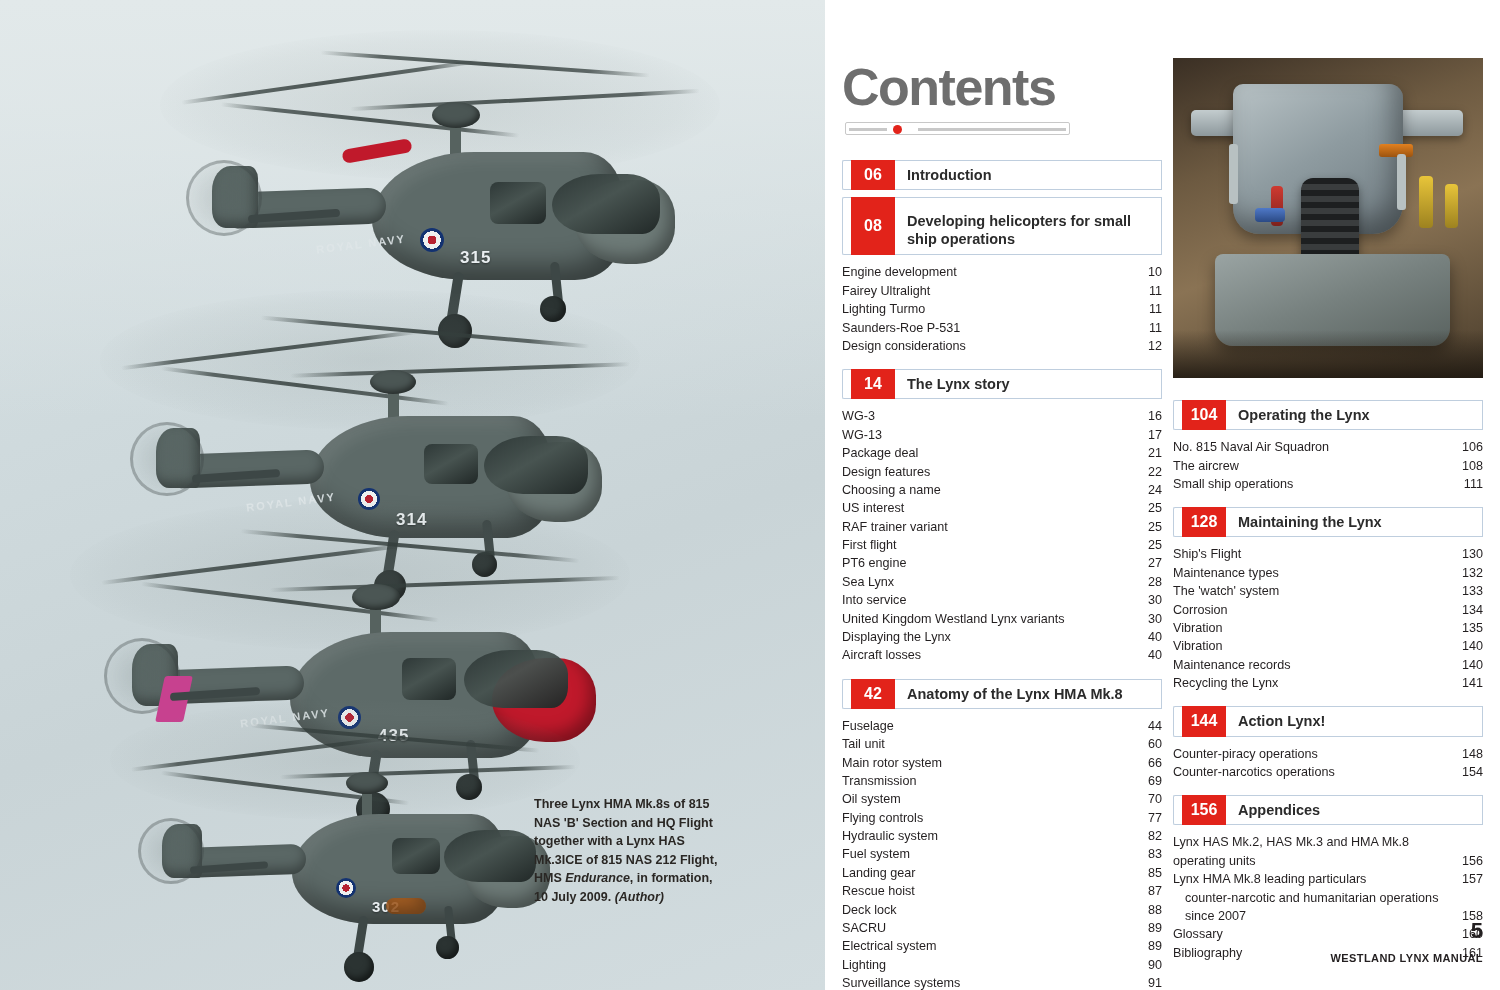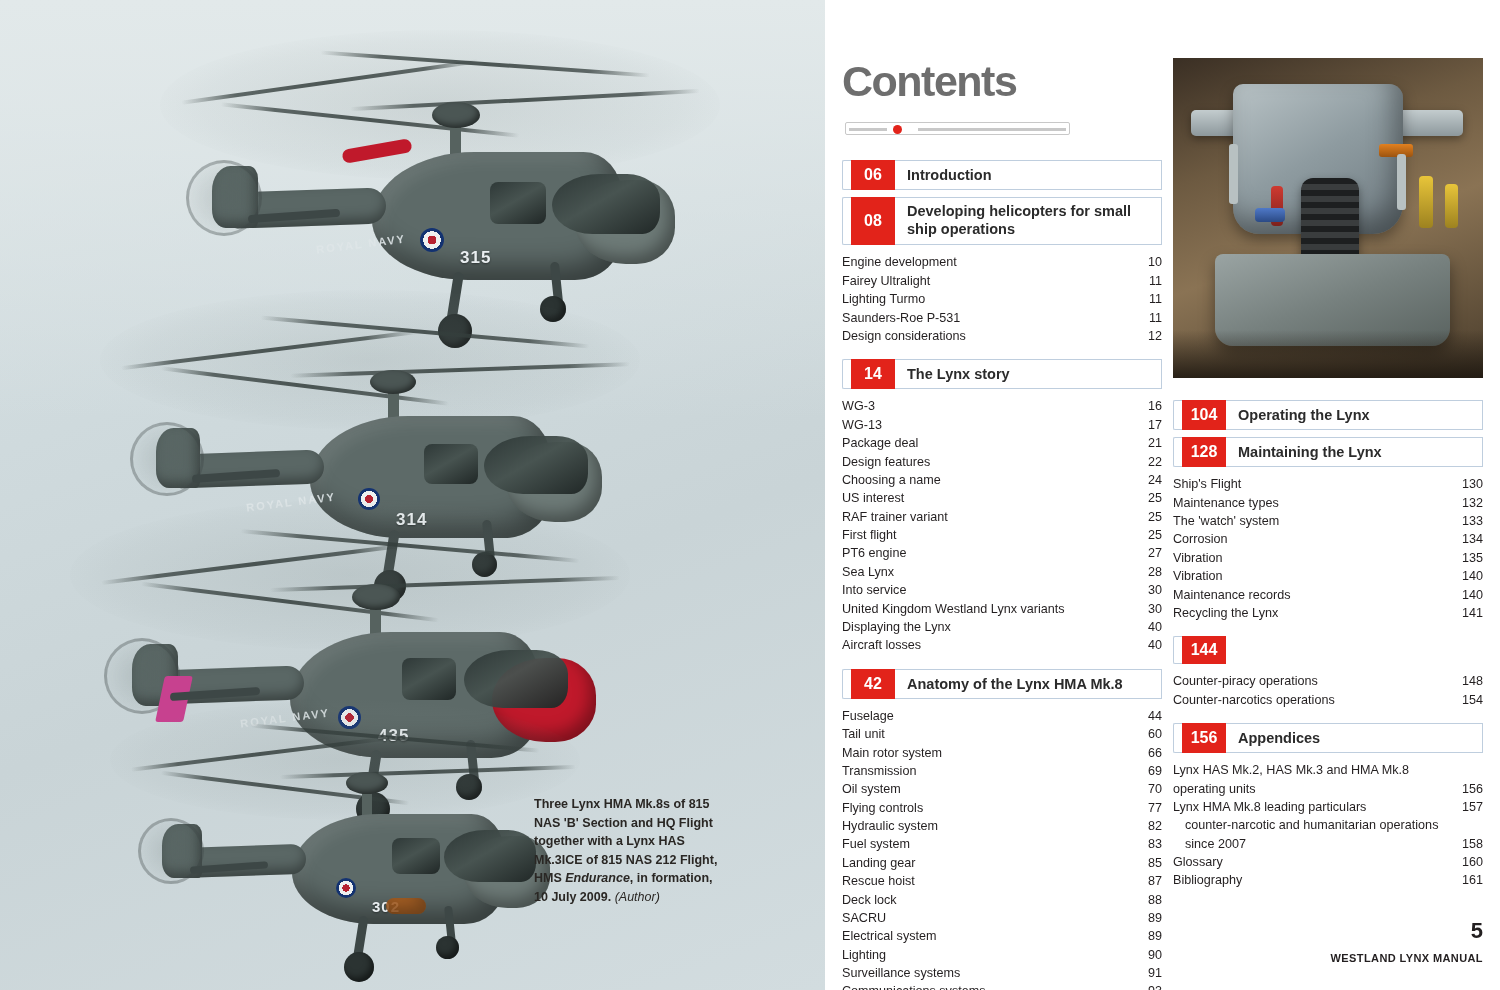--- a/index.html
+++ b/index.html
@@ -136,30 +136,30 @@
     border-radius:3px;
     transform:skewX(-12deg);
   }
   .caption {
     position:absolute;
     left:534px; top:795px; width:215px;
     font-size:12.5px; line-height:1.48;
     font-weight:700; color:#2a2724;
   }
   .caption .ital { font-style:italic; }
-  .caption .author { font-weight:400; font-style:italic; }
+  .caption .author { font-weight:700; font-style:italic; }
 
   
   .right-page {
     position:absolute; left:825px; top:0; width:675px; height:990px;
     background:#ffffff;
   }
   .contents-title {
     position:absolute; left:17px; top:57px;
-    font-size:43px; font-weight:700; letter-spacing:-1.5px;
+    font-size:52px; font-weight:700; letter-spacing:-1.5px;
     color:#6e6e6e;
   }
   .title-rule {
     position:absolute; left:20px; top:122px; width:225px; height:13px;
     border:1.3px solid #c8c8c8; border-radius:2px;
     background:#fff;
   }
   .title-rule .bar-left {
     position:absolute; left:3px; top:4.5px; width:38px; height:3px; background:#c8c8c8;
   }
@@ -248,21 +248,21 @@
     display:flex; align-items:center; justify-content:center;
     min-width:44px; padding:5px 6px;
   }
   .chap-title {
     flex:1; border:1.2px solid #bfcede; border-left:none;
     display:flex; align-items:center;
     padding:5px 8px 5px 12px;
     font-size:14.5px; font-weight:700; color:#2b2b2b;
     line-height:1.25;
   }
-  .chap-title.two-line { padding-top:4px; padding-bottom:6px; }
+  .chap-title.two-line { padding-top:14px; padding-bottom:6px; }
 
   .entries { margin:8px 0 14px 0; }
   .entry {
     display:flex; align-items:flex-start;
     font-size:12.6px; line-height:1.46; color:#231f20;
   }
   .entry .e-label { flex:1; padding-right:8px; }
   .entry .e-page { width:34px; text-align:right; }
   .entry .e-label.indent { padding-left:12px; }
 
@@ -603,20 +603,34 @@
         </div>
       </div>
     </div>
 
   <div class="col col-right" id="col-right">
       <div class="chapter">
         <div class="chap-tick"></div>
         <div class="chap-num">104</div>
         <div class="chap-title">Operating the Lynx</div>
       </div>
+      <div class="entries">
+        <div class="entry">
+          <div class="e-label">No. 815 Naval Air Squadron</div>
+          <div class="e-page">106</div>
+        </div>
+        <div class="entry">
+          <div class="e-label">The aircrew</div>
+          <div class="e-page">108</div>
+        </div>
+        <div class="entry">
+          <div class="e-label">Small ship operations</div>
+          <div class="e-page">111</div>
+        </div>
+      </div>
       <div class="chapter">
         <div class="chap-tick"></div>
         <div class="chap-num">128</div>
         <div class="chap-title">Maintaining the Lynx</div>
       </div>
       <div class="entries">
         <div class="entry">
           <div class="e-label">Ship's Flight</div>
           <div class="e-page">130</div>
         </div>
@@ -645,20 +659,21 @@
           <div class="e-page">140</div>
         </div>
         <div class="entry">
           <div class="e-label">Recycling the Lynx</div>
           <div class="e-page">141</div>
         </div>
       </div>
       <div class="chapter">
         <div class="chap-tick"></div>
         <div class="chap-num">144</div>
+        <div class="chap-title">Action Lynx!</div>
       </div>
       <div class="entries">
         <div class="entry">
           <div class="e-label">Counter-piracy operations</div>
           <div class="e-page">148</div>
         </div>
         <div class="entry">
           <div class="e-label">Counter-narcotics operations</div>
           <div class="e-page">154</div>
         </div>

